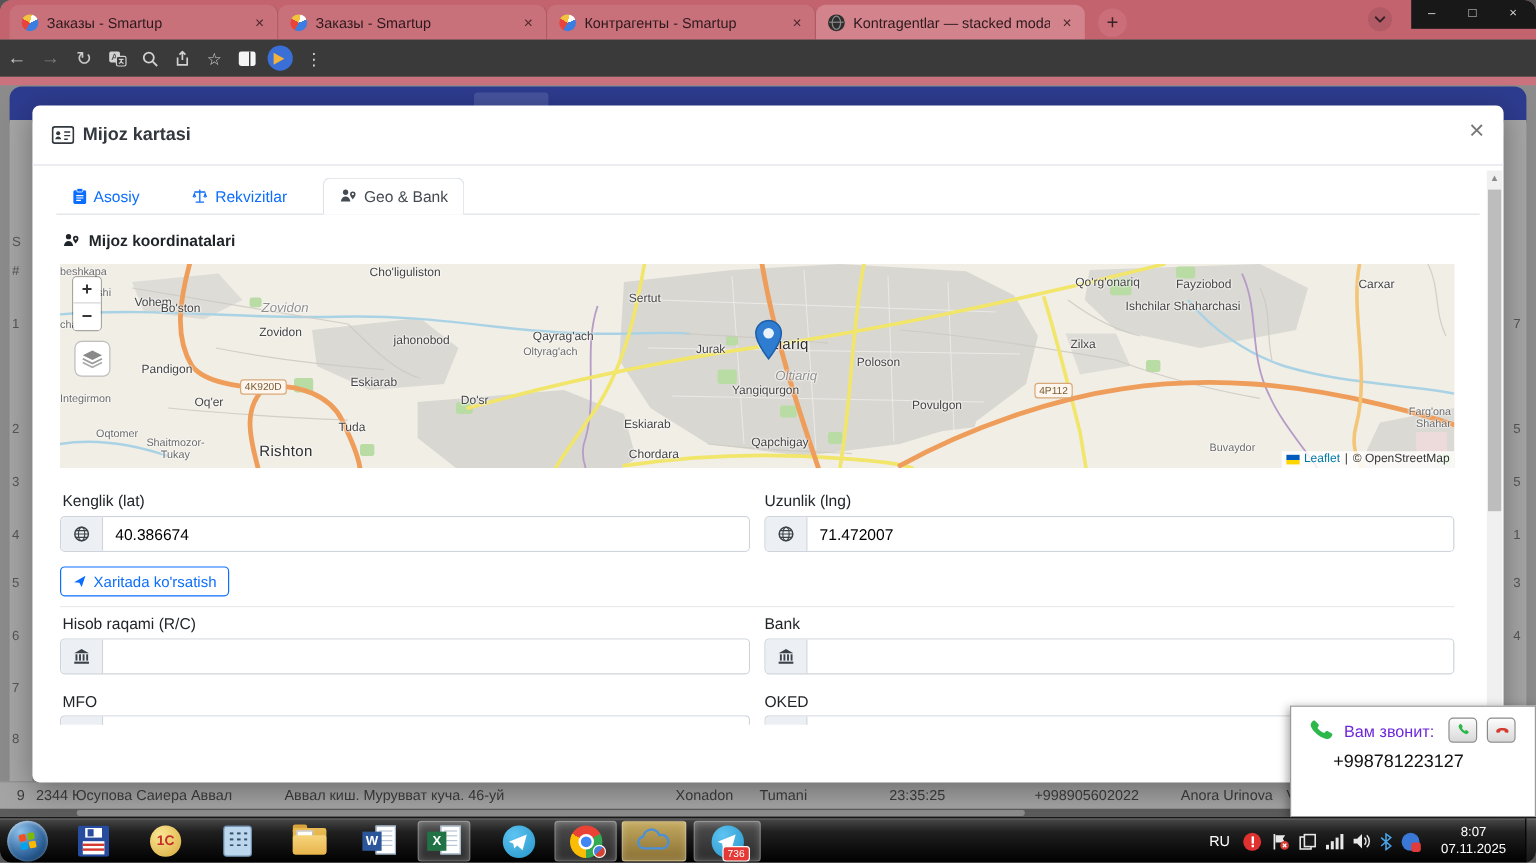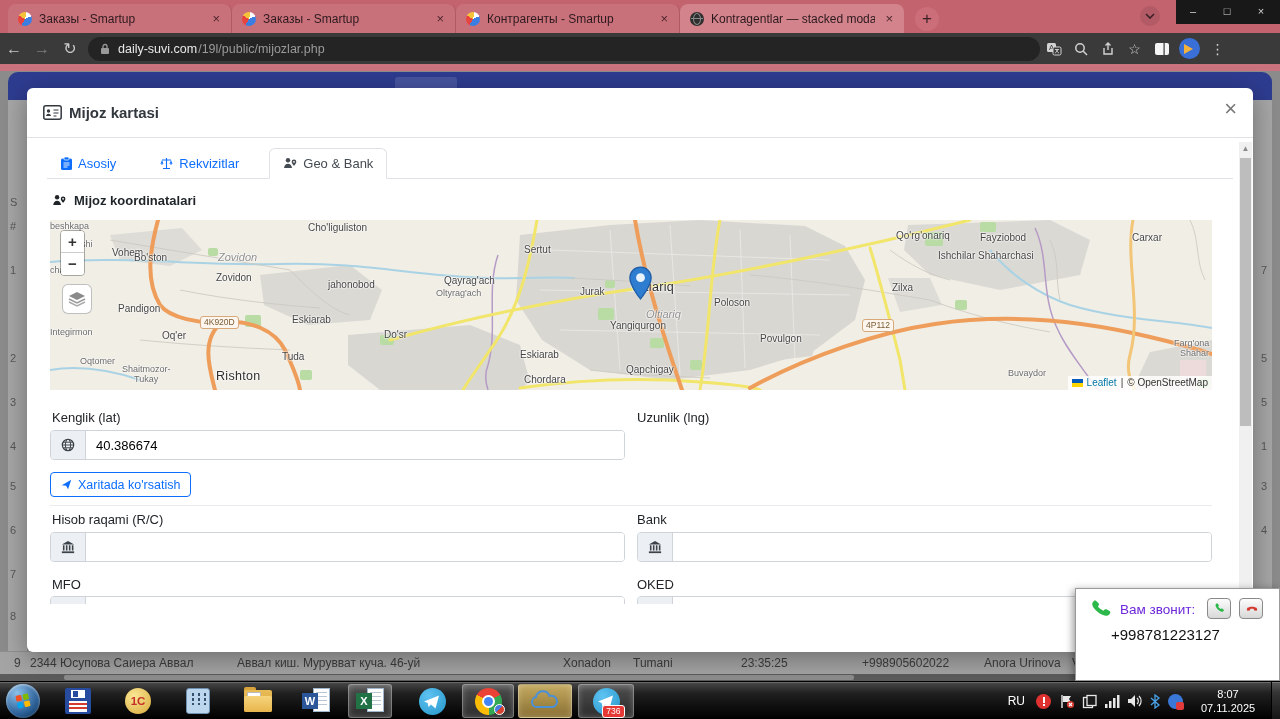--- a/index.html
+++ b/index.html
@@ -1,17 +1,17 @@
 <!DOCTYPE html>
 <html><head>
 <meta charset="utf-8">
 <style>
   * { margin:0; padding:0; box-sizing:border-box; }
   body { font-family:"Liberation Sans", sans-serif; background:#555; }
-  .screen { position:relative; width:1280px; height:719px; overflow:hidden; background:#8b8b8b; font-family:"Liberation Sans", sans-serif; }
+  .screen { position:relative; width:1280px; height:719px; overflow:hidden; background:#8b8b8b; font-family:"Liberation Sans", sans-serif;border-radius:10px; }
 
   
   .tabbar { position:absolute; left:0; top:0; width:1280px; height:33px; background:#c2636d; }
   .tabs { position:absolute; left:8px; top:4px; display:flex; height:29px; }
   .tab { position:relative; width:224px; height:29px; background:#c9717b; display:flex; align-items:center; gap:7px; padding:0 8px 0 10px; border-radius:8px 8px 0 0; border-right:1px solid #b05a64; cursor:default; }
   .tab.active { background:#d2838c; border-right:none; }
   .favicon { width:14px; height:14px; border-radius:50%; flex:0 0 14px; background:conic-gradient(from 210deg,#e8433c 0 25%,#f5c33b 25% 45%,#ffffff 45% 60%,#3b7de0 60% 100%); }
   .fav-globe .favicon { background:#2e2e2e; position:relative; }
   .fav-globe .favicon::before { content:""; position:absolute; left:3px; right:3px; top:1px; bottom:1px; border:1px solid #8a8a8a; border-radius:50%; }
   .fav-globe .favicon::after { content:""; position:absolute; left:1px; right:1px; top:6px; border-top:1px solid #8a8a8a; }
@@ -176,28 +176,20 @@
       <span class="winbtn">–</span>
       <span class="winbtn">□</span>
       <span class="winbtn">×</span>
     </div>
   </div>
 
   <div class="addressbar">
     <span class="navbtn">←</span>
     <span class="navbtn dim">→</span>
     <span class="navbtn">↻</span>
-    <div class="urlpill">
-      <svg width="10" height="12" viewBox="0 0 10 12">
-          <rect x="1" y="5" width="8" height="6" rx="1" fill="#9a9a9a"></rect>
-          <path d="M3 5V3.5a2 2 0 014 0V5" fill="none" stroke="#9a9a9a" stroke-width="1.3"></path>
-        </svg>
-      <span class="urldomain">daily-suvi.com</span>
-      <span class="urlpath">/19l/public/mijozlar.php</span>
-    </div>
     <span class="abicon">
       <svg width="16" height="14" viewBox="0 0 16 14">
           <rect x="1" y="1" width="9" height="9" rx="1.5" fill="#d2d2d2"></rect>
           <text x="5.5" y="8.4" font-size="7.5" text-anchor="middle" fill="#3a3a3a" font-family="Liberation Sans">A</text>
           <rect x="7" y="5" width="8" height="8" rx="1.5" fill="#3a3a3a" stroke="#d2d2d2"></rect>
           <path d="M9 7.5h4M11 7v1c0 1.5-1 2.7-2 3m2-3c0 1.5 1 2.7 2 3" stroke="#d2d2d2" stroke-width=".9" fill="none"></path>
         </svg>
     </span>
     <span class="abicon">
       <svg width="14" height="14" viewBox="0 0 14 14">
@@ -464,20 +456,30 @@
         <svg width="14" height="14" viewBox="0 0 16 16">
             <circle cx="8" cy="8" r="6.5" fill="none" stroke="#3b4249" stroke-width="1.4"></circle>
             <ellipse cx="8" cy="8" rx="3" ry="6.5" fill="none" stroke="#3b4249" stroke-width="1.1"></ellipse>
             <path d="M1.8 8h12.4M2.6 4.8h10.8M2.6 11.2h10.8" stroke="#3b4249" stroke-width="1.1"></path>
           </svg>
       </span>
       <input class="iinput" value="40.386674" style="">
     </div>
 
     <span class="flabel" style="left:610px;top:322px">Uzunlik (lng)</span>
+    <div class="igroup" style="left:610px;top:342px">
+      <span class="addon">
+        <svg width="14" height="14" viewBox="0 0 16 16">
+            <circle cx="8" cy="8" r="6.5" fill="none" stroke="#3b4249" stroke-width="1.4"></circle>
+            <ellipse cx="8" cy="8" rx="3" ry="6.5" fill="none" stroke="#3b4249" stroke-width="1.1"></ellipse>
+            <path d="M1.8 8h12.4M2.6 4.8h10.8M2.6 11.2h10.8" stroke="#3b4249" stroke-width="1.1"></path>
+          </svg>
+      </span>
+      <input class="iinput" value="71.472007" style="">
+    </div>
 
     <button class="mapbtn">
       <svg width="11" height="11" viewBox="0 0 14 14">
           <path d="M1 8L13 1 9 13 6.5 8.5z" fill="#0d6efd"></path>
         </svg>
       <span>Xaritada ko'rsatish</span>
     </button>
 
     <div class="mdivider"></div>
 

